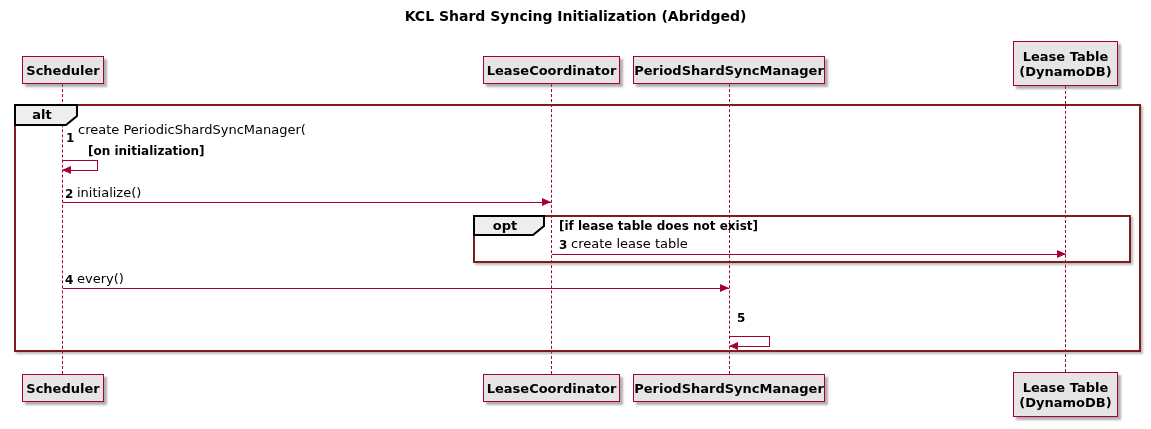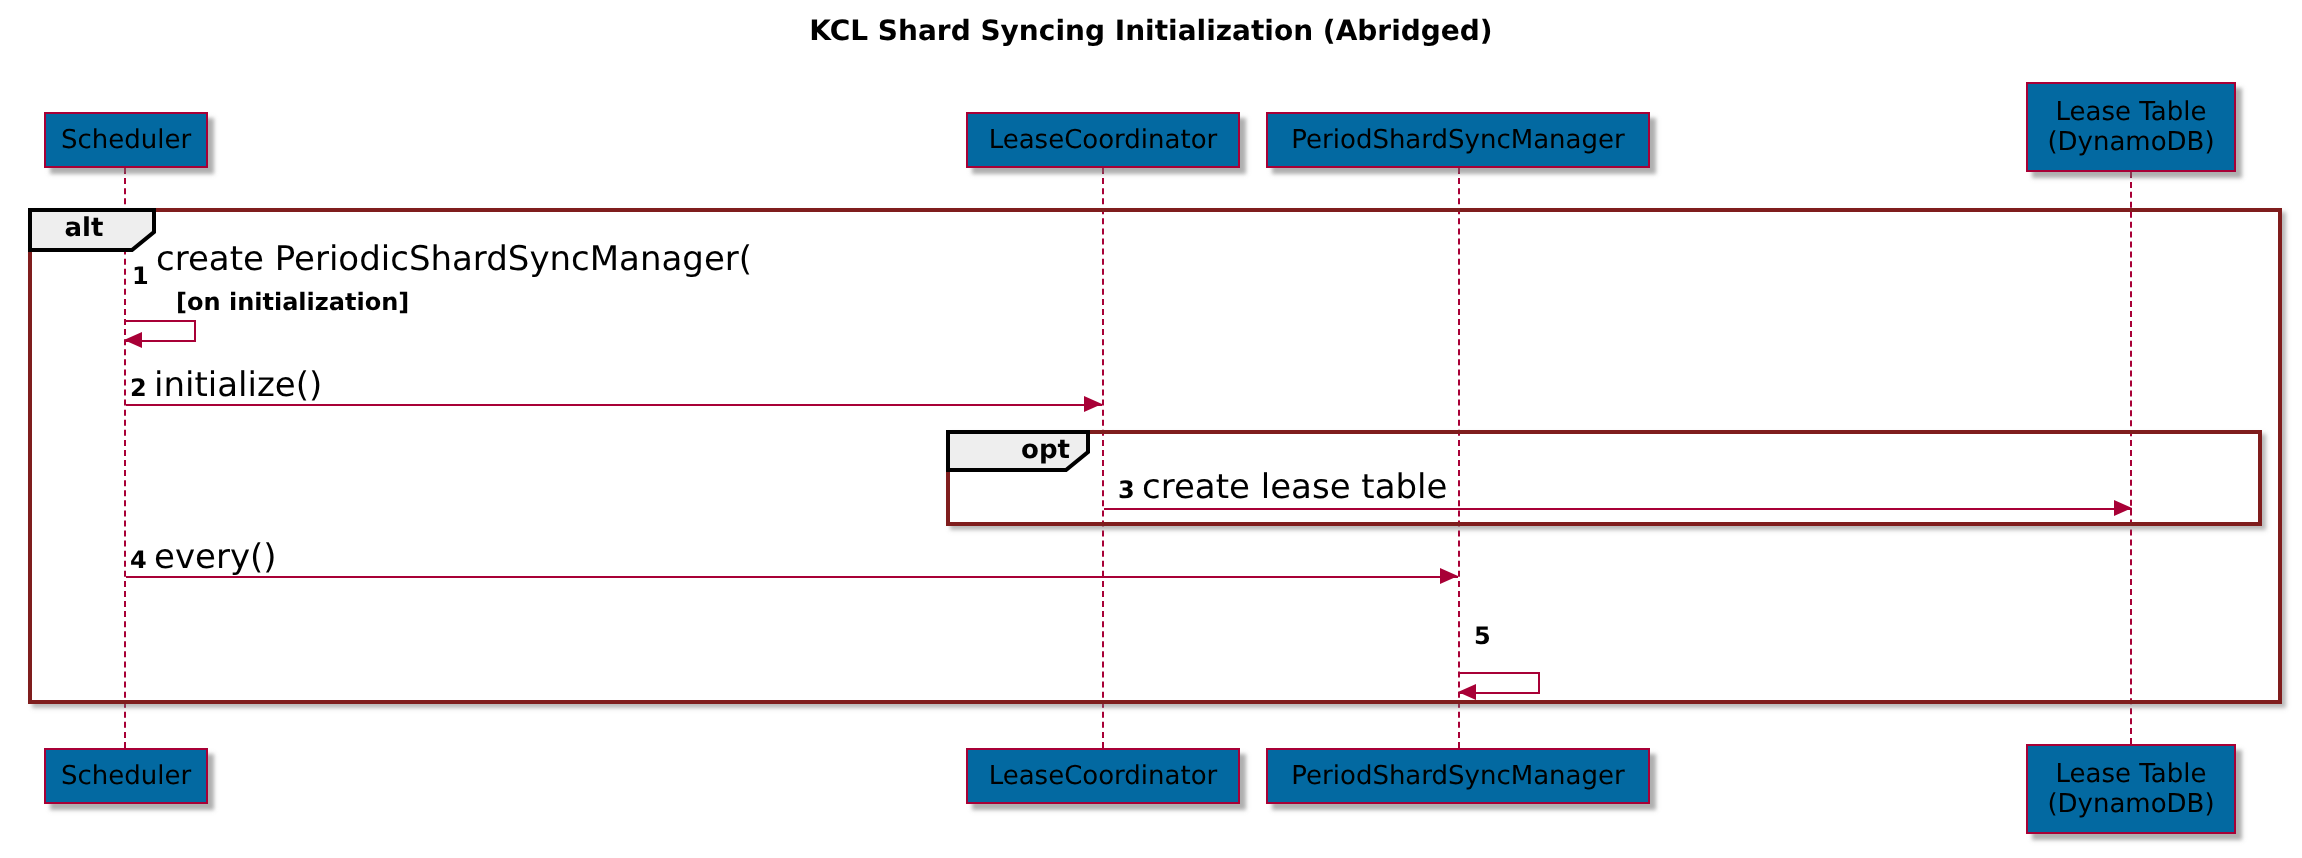--- a/index.html
+++ b/index.html
@@ -10,26 +10,27 @@
     font-family:"DejaVu Sans", sans-serif;
     color:#000;
     overflow:hidden;
   }
   .title{
     position:absolute;top:8px;left:0;width:100%;
     text-align:center;font-size:14px;font-weight:bold;
   }
   .participant{
     position:absolute;
-    background:#0369a1;
+    background:#e5e5e5;
     border:1.5px solid #A80036;
     box-shadow:3px 3px 2px rgba(110,110,110,0.55);
     display:flex;align-items:center;justify-content:center;
     font-size:13px;line-height:15px;text-align:center;
     box-sizing:border-box;
+    font-weight:bold;
   }
   .lifeline{
     position:absolute;width:0;
     border-left:1px dashed #A80036;
   }
   .frame{
     position:absolute;
     border:2px solid #7f1d1d;
     box-sizing:border-box;
     box-shadow:2px 2px 2px rgba(120,120,120,0.5);
@@ -41,21 +42,21 @@
     text-align:center;font-weight:bold;font-size:13px;
   }
   .frame-cond{
     position:absolute;
     font-size:12px;font-weight:bold;white-space:nowrap;
   }
   .msg-num{
     position:absolute;font-size:12px;font-weight:bold;white-space:nowrap;
   }
   .msg-text{
-    position:absolute;font-size:17px;line-height:14px;white-space:nowrap;
+    position:absolute;font-size:13px;line-height:14px;white-space:nowrap;
   }
   .msg-line2{padding-left:5px;}
   .arrow-line{
     position:absolute;height:0;border-top:1px solid #A80036;
   }
   .arrow-head-right{
     position:absolute;width:0;height:0;
     border-top:4px solid transparent;border-bottom:4px solid transparent;
     border-left:9px solid #A80036;
   }
@@ -115,21 +116,22 @@
       <path d="M1,1 H63 V12 L52,21 H1 Z" fill="#EEEEEE" stroke="#000000" stroke-width="2"></path>
     </svg>
     <span class="pent-label">alt</span>
     <span class="frame-cond" style="left:72px;top:2px;margin-top:36px;">[on initialization]</span>
   </div>
 
   <div class="frame" style="left:473px;top:215px;width:658px;height:48px;">
     <svg class="pent" width="74" height="22">
       <path d="M1,1 H71 V11 L60,20 H1 Z" fill="#EEEEEE" stroke="#000000" stroke-width="2"></path>
     </svg>
-    <span class="pent-label" style="width:60px;text-align:right;">opt</span>
+    <span class="pent-label" style="width:60px;">opt</span>
+    <span class="frame-cond" style="left:84px;top:2px;">[if lease table does not exist]</span>
   </div>
 
   <div class="msg-num" style="left:66px;top:131px;">1</div>
   <div class="msg-text" style="left:78px;top:123px;">
     <div>create PeriodicShardSyncManager(</div>
   </div>
   <div class="self-loop" style="left:63px;top:160px;width:35px;height:11px;"></div>
   <div class="arrow-head-left" style="left:62px;top:166px;"></div>
 
   <div class="msg-num" style="left:65px;top:187px;">2</div>

